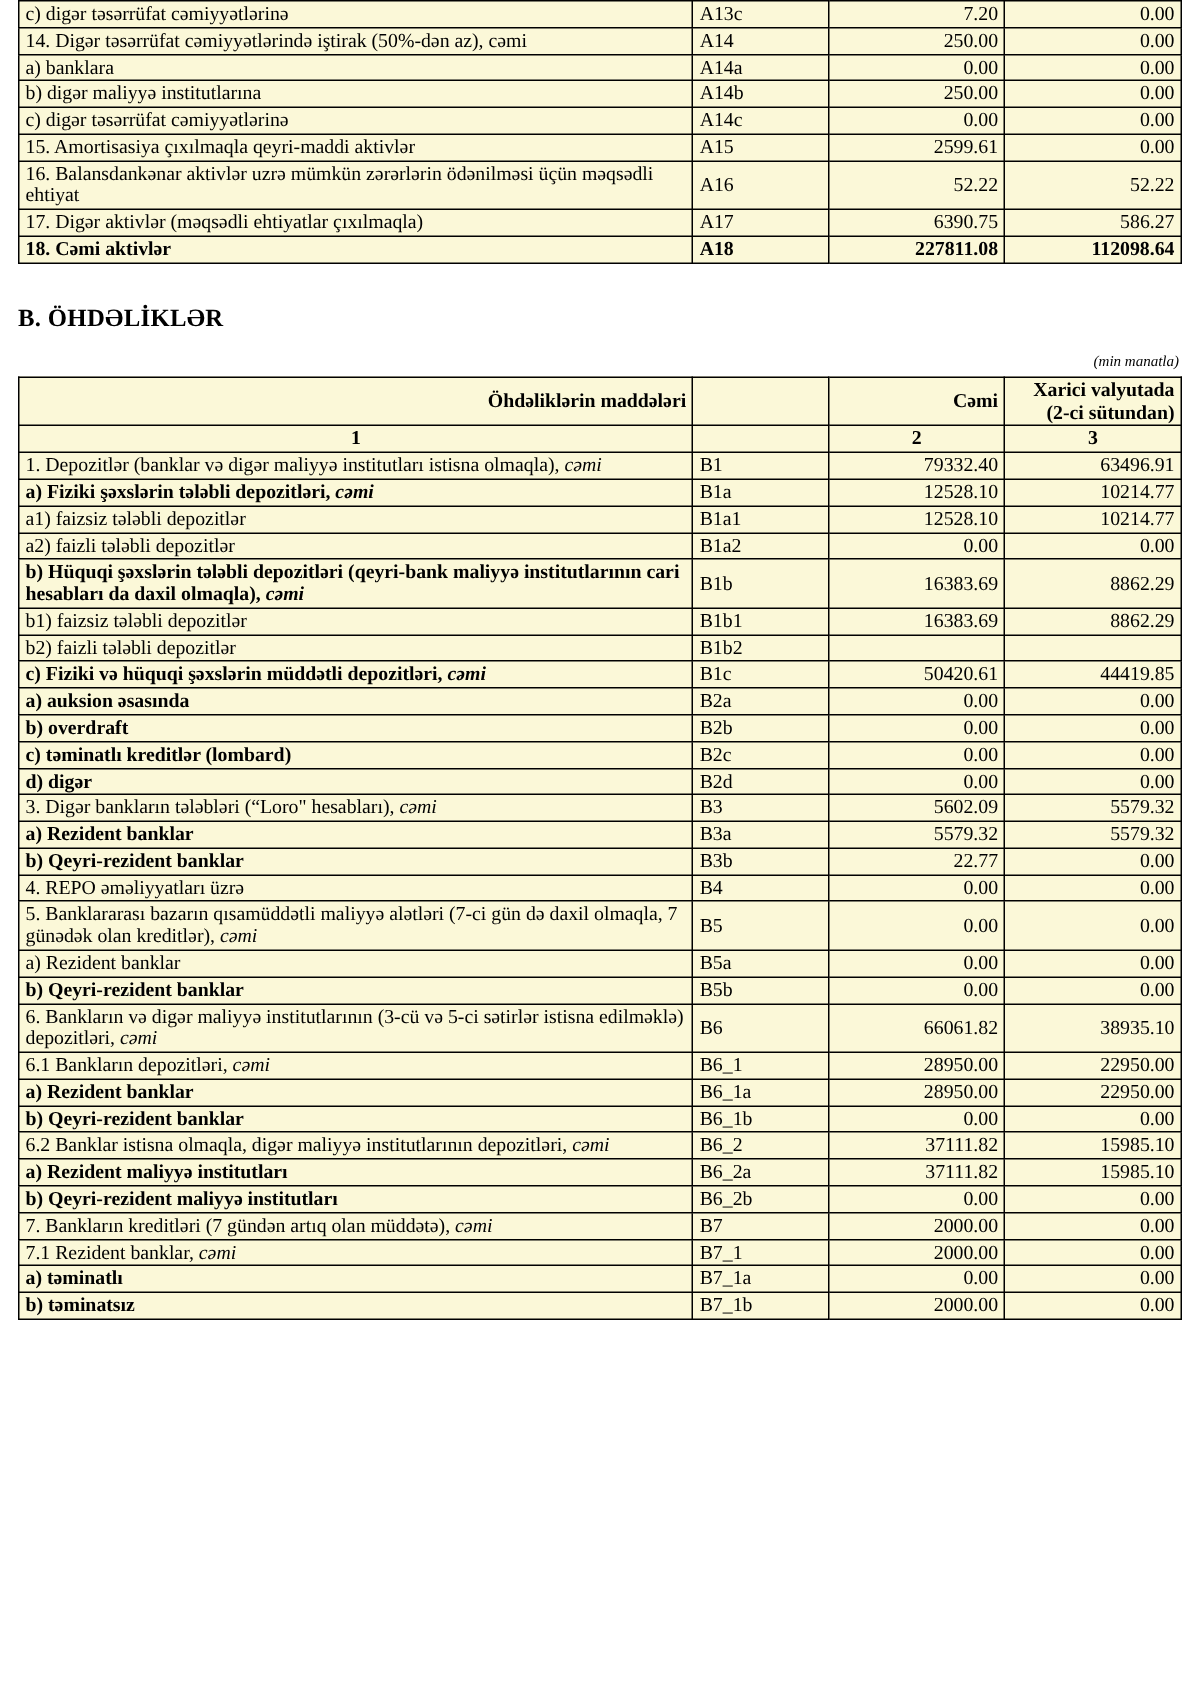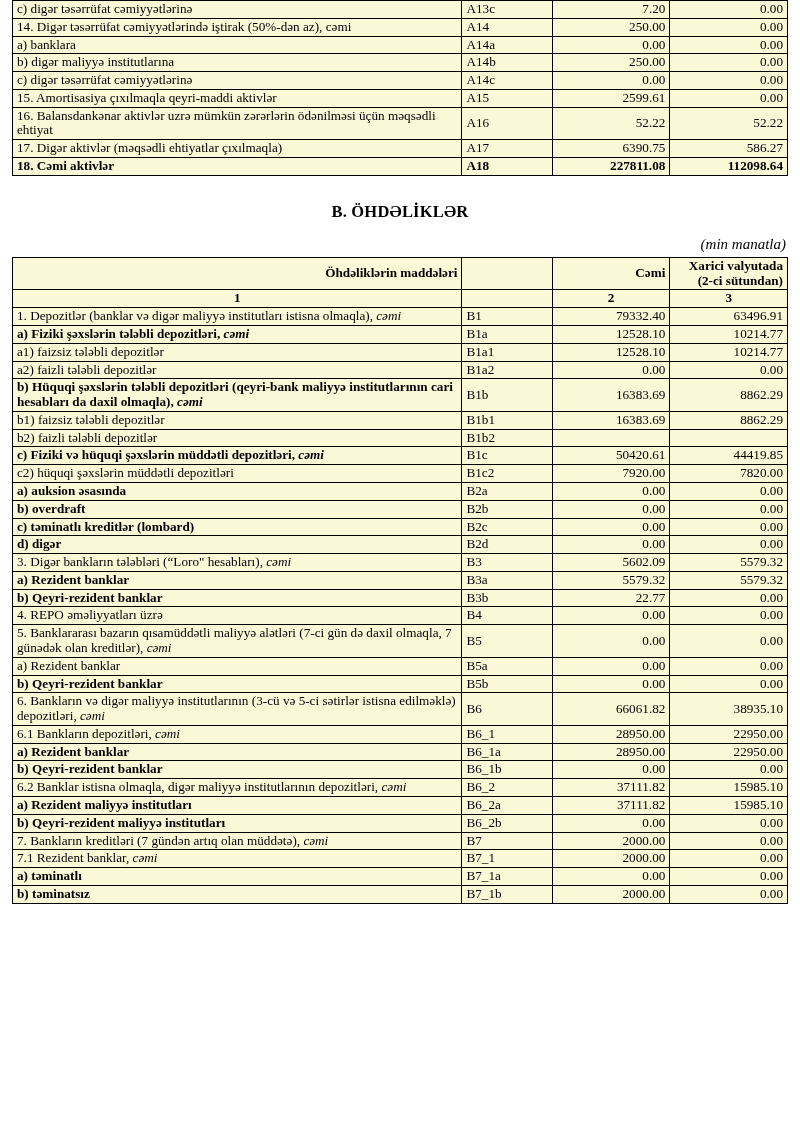--- a/index.html
+++ b/index.html
@@ -38,30 +38,29 @@
   }
   .col-name { width: 428px; text-align: left; }
   .col-code { width: 86px; text-align: left; }
   .col-num  { width: 112px; text-align: right; padding-right: 6px; }
   .indent1 { padding-left: 16px; font-weight: bold; }
   .indent2 { padding-left: 30px; }
   .bold { font-weight: bold; }
   .ital { font-style: italic; }
   .top-table { margin-top: 0; }
   .section-title {
-    text-align: center;
     font-weight: bold;
     font-size: 16.5px;
     margin: 26px 0 14px 0;
     letter-spacing: 0.2px;
   }
   .units {
     text-align: right;
     font-style: italic;
-    font-size: 15px;
+    font-size: 10px;
     margin: 0 2px 4px 0;
   }
   .hdr-cell {
     text-align: right;
     font-weight: bold;
     font-size: 13.4px;
     vertical-align: middle;
     padding: 4px 4px;
   }
   .hdr-num {
@@ -209,26 +208,20 @@
           <td class="col-num nowrapnum"></td>
           <td class="col-num nowrapnum"></td>
         </tr>
         <tr>
           <td class="col-name indent1">c) Fiziki və hüquqi şəxslərin müddətli depozitləri, <span class="ital">cəmi</span></td>
           <td class="col-code">B1c</td>
           <td class="col-num nowrapnum">50420.61</td>
           <td class="col-num nowrapnum">44419.85</td>
         </tr>
         <tr>
-          <td class="col-name indent2">c2) hüquqi şəxslərin müddətli depozitləri</td>
-          <td class="col-code">B1c2</td>
-          <td class="col-num nowrapnum">7920.00</td>
-          <td class="col-num nowrapnum">7820.00</td>
-        </tr>
-        <tr>
           <td class="col-name indent1">a) auksion əsasında</td>
           <td class="col-code">B2a</td>
           <td class="col-num nowrapnum">0.00</td>
           <td class="col-num nowrapnum">0.00</td>
         </tr>
         <tr>
           <td class="col-name indent1">b) overdraft</td>
           <td class="col-code">B2b</td>
           <td class="col-num nowrapnum">0.00</td>
           <td class="col-num nowrapnum">0.00</td>

